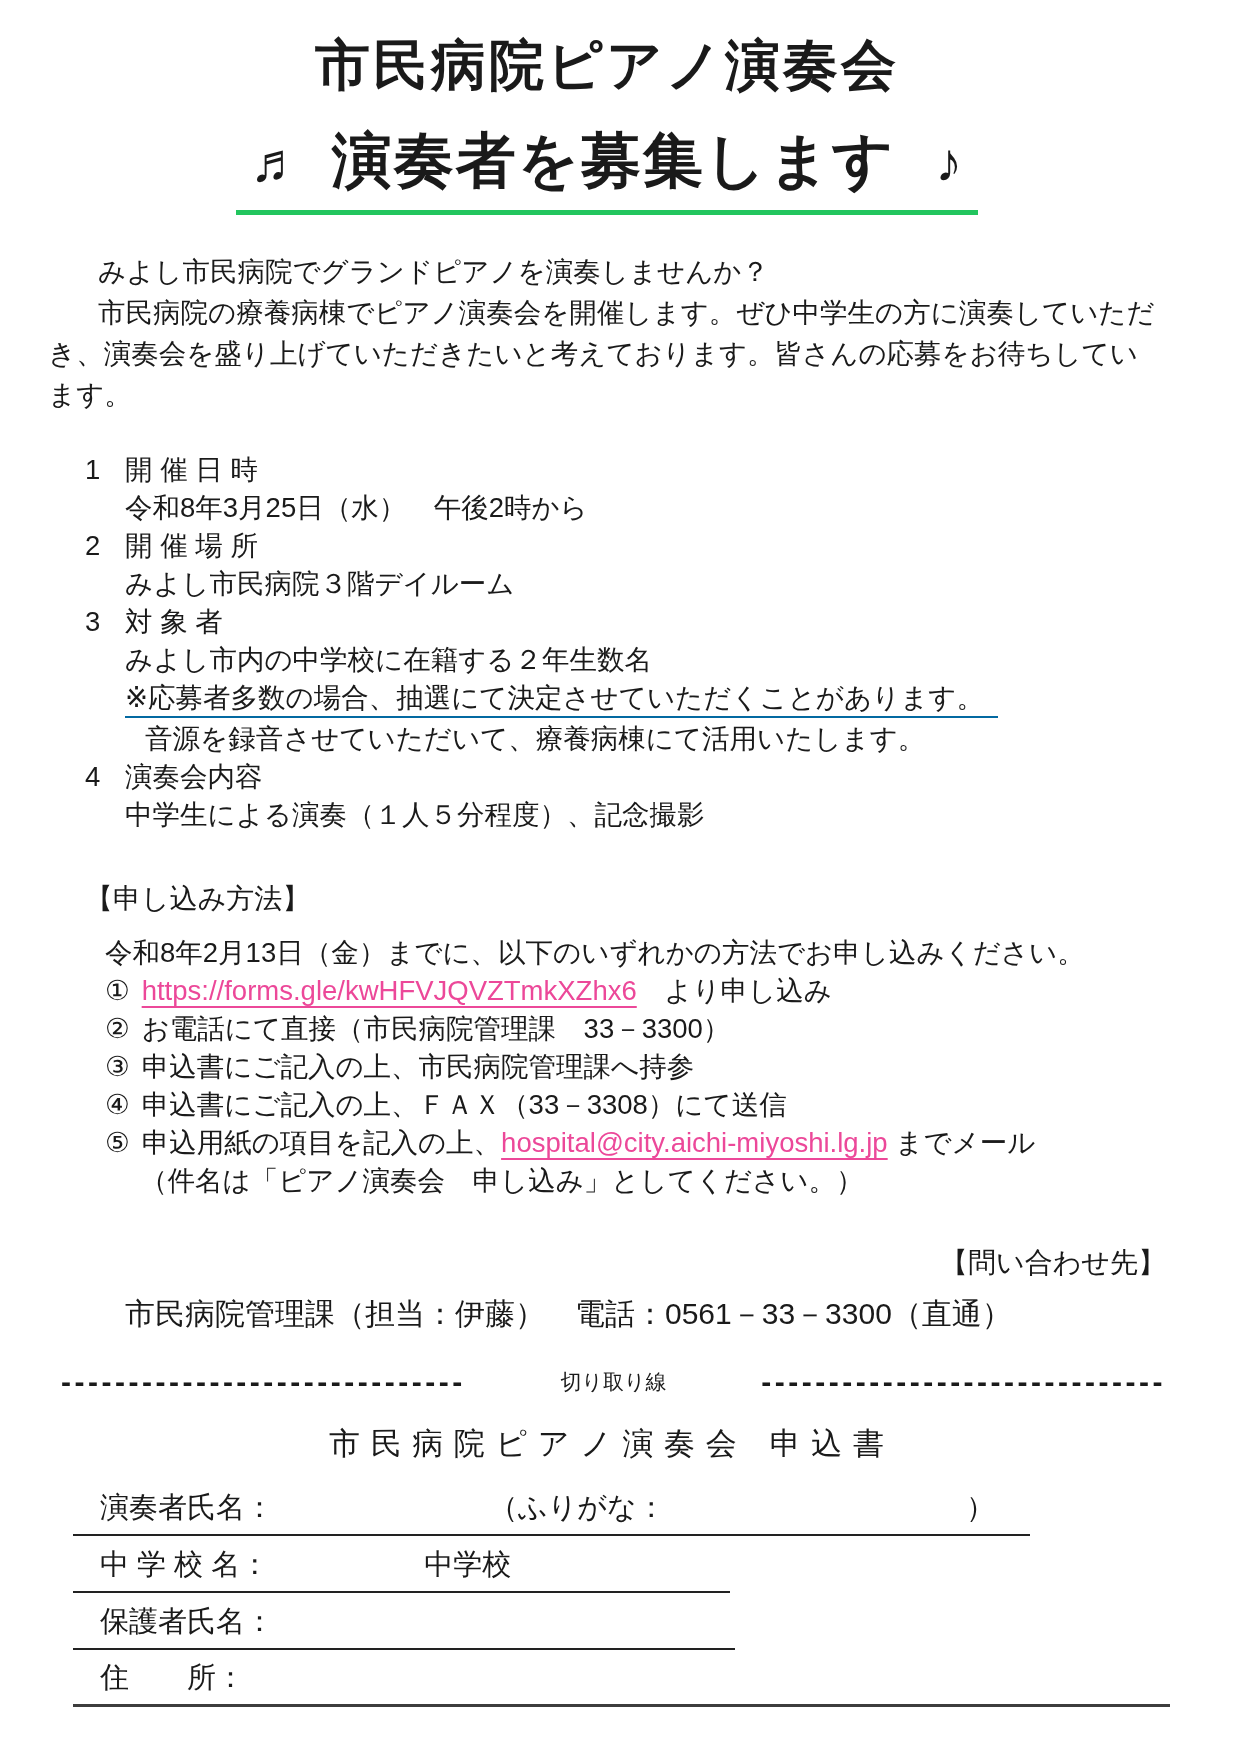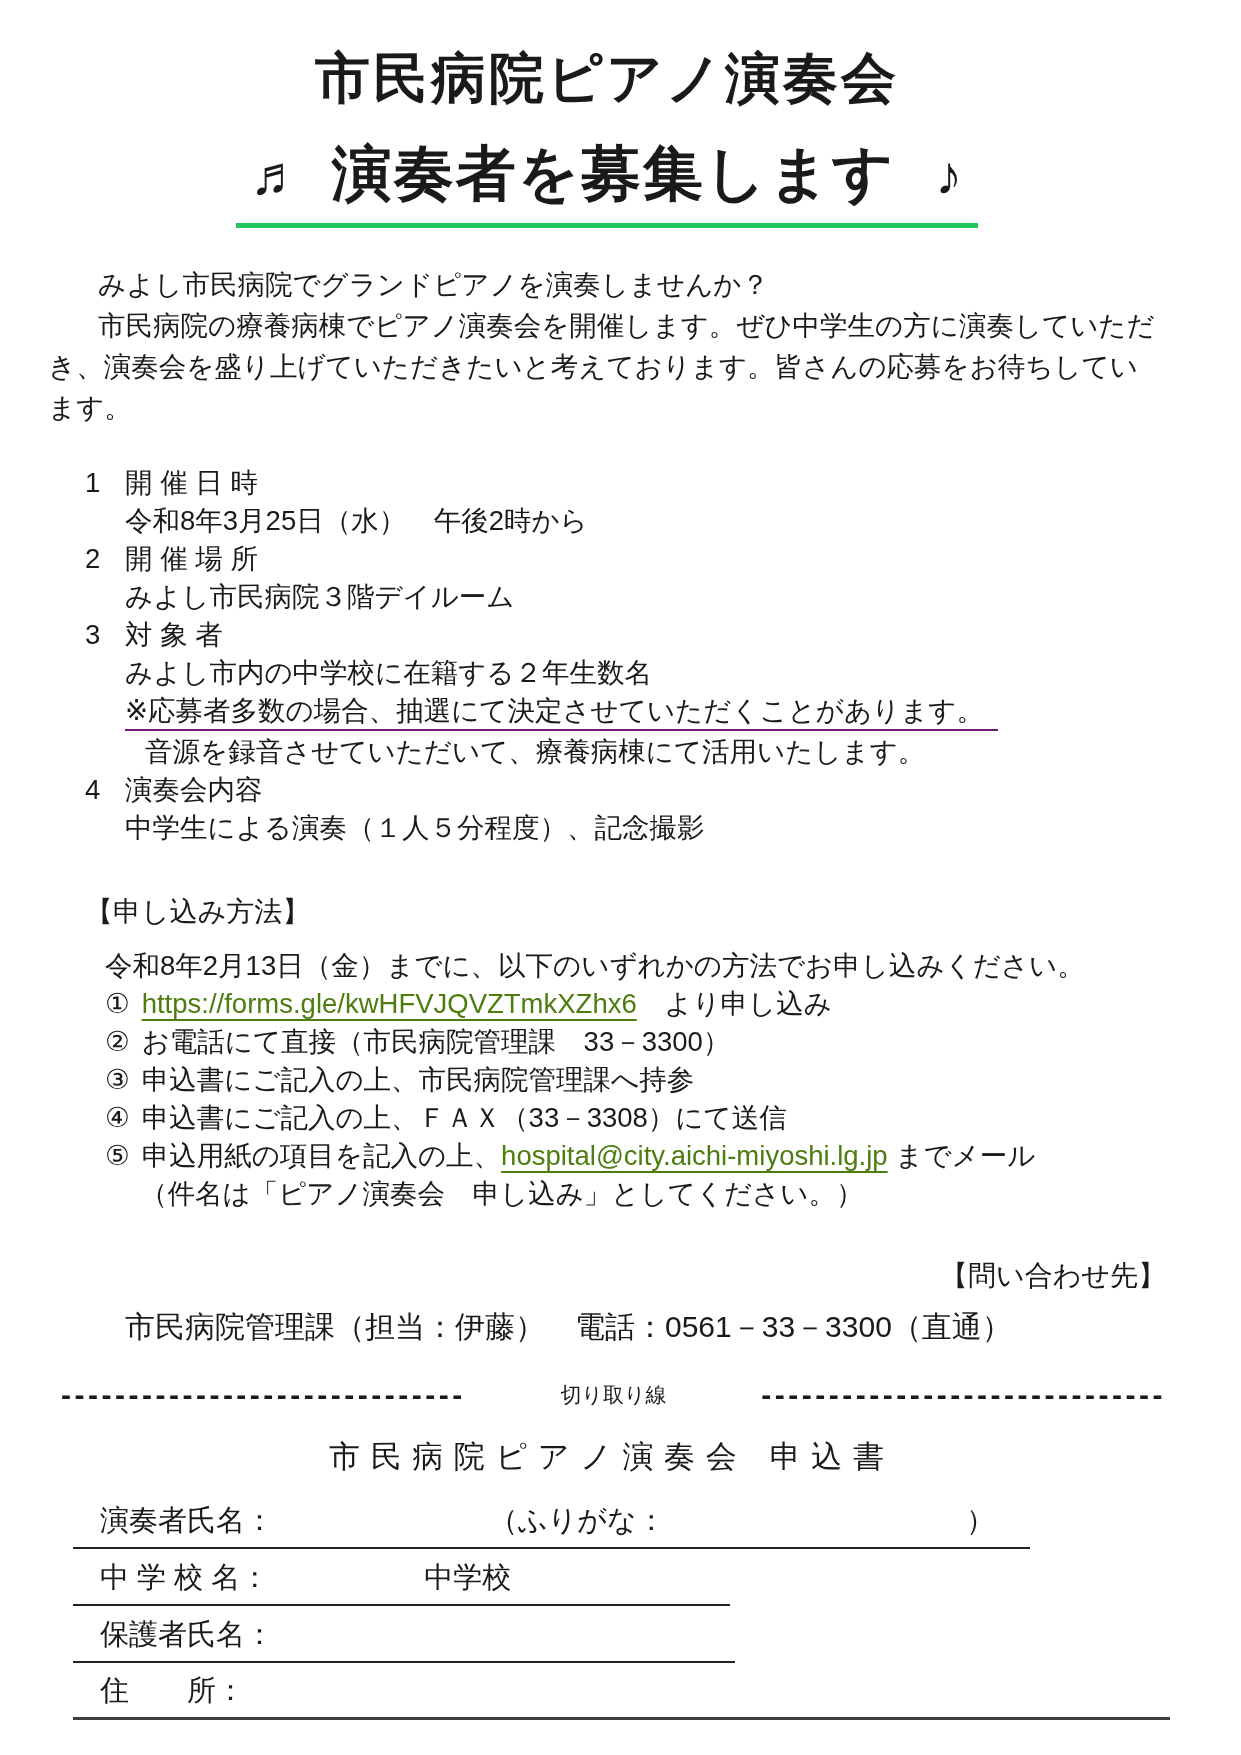--- a/index.html
+++ b/index.html
@@ -1,21 +1,21 @@
 <!DOCTYPE html>
 <html><head>
 <meta charset="utf-8">
 <style>
   * { box-sizing: border-box; margin: 0; padding: 0; }
   html,body { background: #ffffff; }
   .page {
     width: 1241px; height: 1755px; background: #fff;
     font-family: "Liberation Sans", "DejaVu Sans", sans-serif;
     color: #1a1a1a; position: relative; overflow: hidden;
-    padding: 40px 75px 0 48px;
+    padding: 27px 75px 0 48px;
   }
   .doc-title {
     text-align: center; font-size: 55px; font-weight: bold;
     letter-spacing: 3px; margin-top: 2px;
   }
   .subtitle-wrap { text-align: center; margin-top: 18px; }
   .subtitle-inner {
     display: inline-block; border-bottom: 5px solid #22c55e;
     padding: 0 14px 8px 14px; font-size: 60px; font-weight: bold;
     letter-spacing: 2px;
@@ -26,30 +26,30 @@
 
   .intro { margin-top: 36px; font-size: 27.5px; line-height: 41px; }
   .intro p { text-indent: 50px; }
 
   .items { margin-top: 36px; font-size: 27.5px; line-height: 38px; }
   .item-head { display: flex; margin-left: 37px; }
   .item-num { width: 40px; }
   .item-body { margin-left: 77px; }
   .item-sub { margin-left: 97px; }
   .u-note {
-    display: inline-block; border-bottom: 2px solid #701a75;
+    display: inline-block; border-bottom: 2px solid #0369a1;
     padding: 0 14px 1px 0; line-height: 34px; margin-bottom: 2px;
   }
 
   .sec-heading { margin-left: 37px; font-size: 28px; font-weight: normal; }
   .apply-heading { margin-top: 46px; }
   .apply-deadline { margin-left: 57px; margin-top: 16px; font-size: 27.5px; line-height: 38px; }
   .method-line { margin-left: 57px; font-size: 27.5px; line-height: 38px; }
   .method-marker { margin-right: 12px; }
-  .doc-link { color: #4d7c0f; text-decoration: underline; text-underline-offset: 6px; text-decoration-thickness: 2px; }
+  .doc-link { color: #ec4899; text-decoration: underline; text-underline-offset: 6px; text-decoration-thickness: 2px; }
   .subject-note { margin-left: 92px; font-size: 27.5px; line-height: 38px; }
 
   .contact-heading { margin-top: 44px; text-align: right; }
   .contact-line { margin-left: 77px; margin-top: 12px; font-size: 30px; }
 
   .cutline {
     display: flex; align-items: center; justify-content: space-between;
     margin-top: 30px; margin-left: 13px; width: 1105px;
   }
   .cut-dashes { font-size: 30px; font-weight: bold; letter-spacing: 3.5px; white-space: nowrap; }

